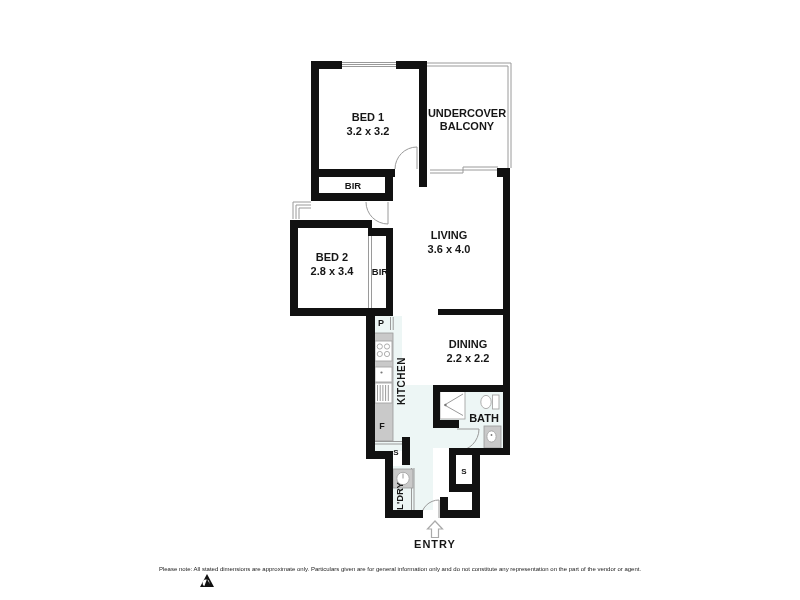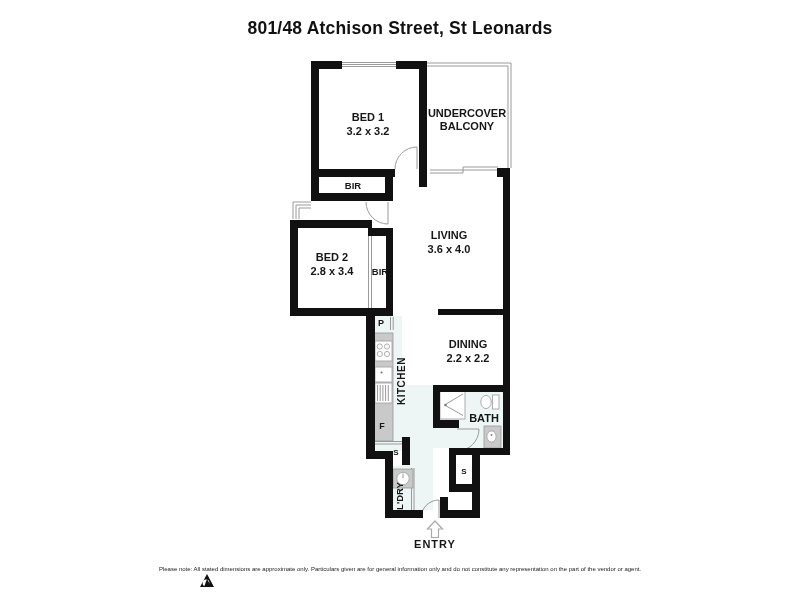--- a/index.html
+++ b/index.html
@@ -17,21 +17,20 @@
   .tint{fill:#edf6f5;stroke:none;}
   #footer-text{position:absolute;top:566px;left:0;width:800px;text-align:center;
     font-size:6px;color:#222;}
   #footer-logo{position:absolute;left:199px;top:573px;}
 </style>
 </head>
 <body>
 
 <div id="stage">
 
-  <div id="plan-title">801/48 Atchison Street, St Leonards</div>
 
   <svg id="plan-svg" width="800" height="600" viewBox="0 0 800 600">
 
     <g>
       <rect class="tint" x="375" y="316" width="27" height="135"></rect>
       <rect class="tint" x="402" y="385" width="31" height="125"></rect>
       <rect class="tint" x="433" y="428" width="26" height="20"></rect>
       <rect class="tint" x="440" y="392" width="63" height="56"></rect>
       <rect class="tint" x="393" y="466" width="18" height="44"></rect>
     </g>

